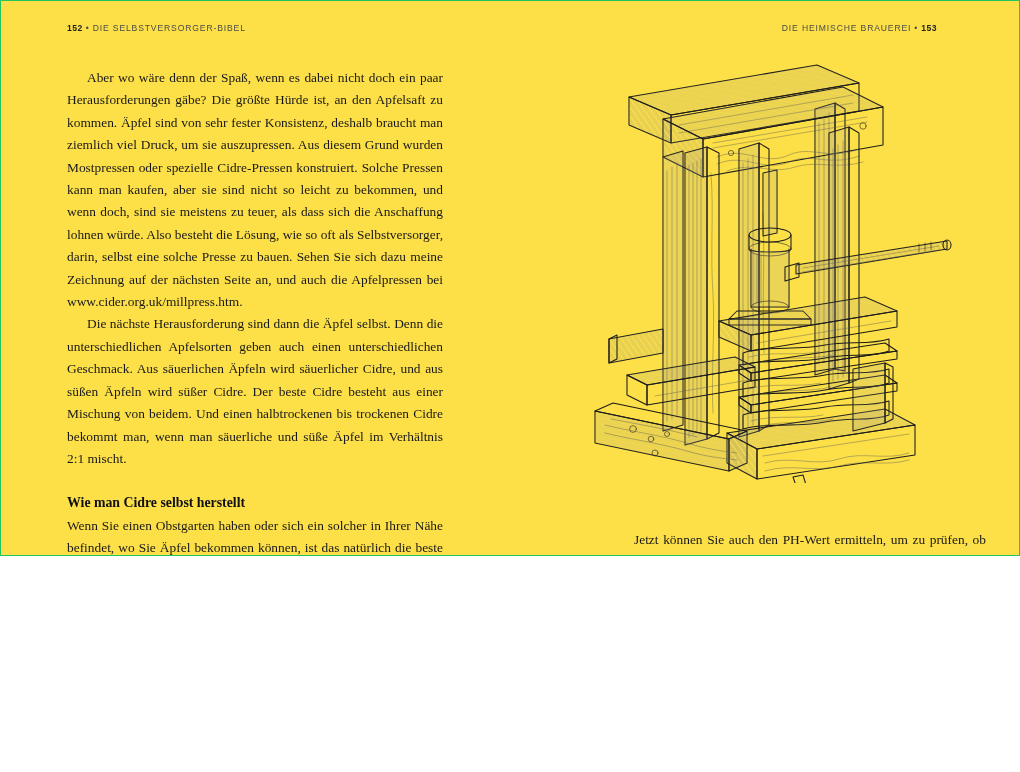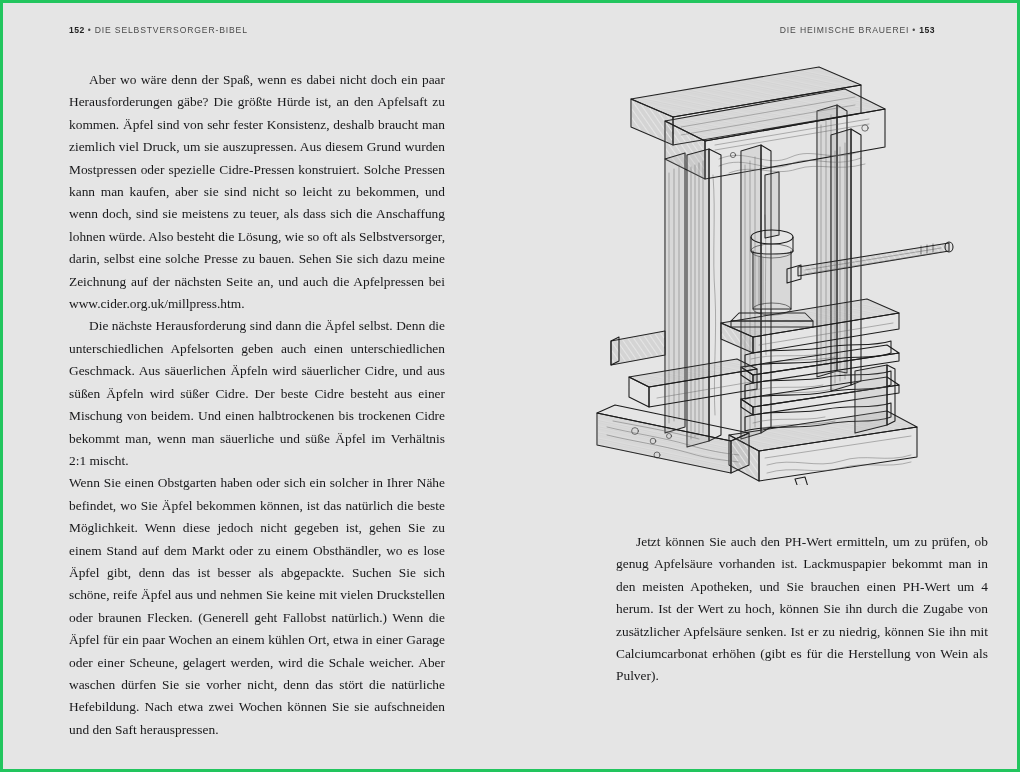--- a/index.html
+++ b/index.html
@@ -3,23 +3,23 @@
 <meta charset="utf-8">
 <style>
   html, body {
     margin: 0;
     padding: 0;
     background: #ffffff;
   }
   .page {
     position: relative;
     width: 1020px;
-    height: 772px;
-    background: #e5e5e5;
-    border: 3px solid #22c55e;
+    height: 556px;
+    background: #fde047;
+    border: 1px solid #22c55e;
     box-sizing: border-box;
     overflow: hidden;
     font-family: "Liberation Serif", serif;
   }
 
   
   .runhead {
     position: absolute;
     top: 22px;
     font-family: "Liberation Sans", sans-serif;
@@ -122,20 +122,21 @@
     <span class="folio">152</span><span class="bullet">•</span><span>DIE SELBSTVERSORGER-BIBEL</span>
   </div>
 
   <div class="runhead right">
     <span>DIE HEIMISCHE BRAUEREI</span><span class="bullet">•</span><span class="folio">153</span>
   </div>
 
   <div class="col col-left">
     <p class="indent">Aber wo wäre denn der Spaß, wenn es dabei nicht doch ein paar Herausforderungen gäbe? Die größte Hürde ist, an den Apfelsaft zu kommen. Äpfel sind von sehr fester Konsistenz, deshalb braucht man ziemlich viel Druck, um sie auszupressen. Aus diesem Grund wurden Mostpressen oder spezielle Cidre-Pressen konstruiert. Solche Pressen kann man kaufen, aber sie sind nicht so leicht zu bekommen, und wenn doch, sind sie meistens zu teuer, als dass sich die Anschaffung lohnen würde. Also besteht die Lösung, wie so oft als Selbstversorger, darin, selbst eine solche Presse zu bauen. Sehen Sie sich dazu meine Zeichnung auf der nächsten Seite an, und auch die Apfelpressen bei www.cider.org.uk/millpress.htm.</p>
     <p class="indent">Die nächste Herausforderung sind dann die Äpfel selbst. Denn die unterschiedlichen Apfelsorten geben auch einen unterschiedlichen Geschmack. Aus säuerlichen Äpfeln wird säuerlicher Cidre, und aus süßen Äpfeln wird süßer Cidre. Der beste Cidre besteht aus einer Mischung von beidem. Und einen halbtrockenen bis trockenen Cidre bekommt man, wenn man säuerliche und süße Äpfel im Verhältnis 2:1 mischt.</p>
+    <h2 class="subhead">Wie man Cidre selbst herstellt</h2>
     <p>Wenn Sie einen Obstgarten haben oder sich ein solcher in Ihrer Nähe befindet, wo Sie Äpfel bekommen können, ist das natürlich die beste Möglichkeit. Wenn diese jedoch nicht gegeben ist, gehen Sie zu einem Stand auf dem Markt oder zu einem Obsthändler, wo es lose Äpfel gibt, denn das ist besser als abgepackte. Suchen Sie sich schöne, reife Äpfel aus und nehmen Sie keine mit vielen Druckstellen oder braunen Flecken. (Generell geht Fallobst natürlich.) Wenn die Äpfel für ein paar Wochen an einem kühlen Ort, etwa in einer Garage oder einer Scheune, gelagert werden, wird die Schale weicher. Aber waschen dürfen Sie sie vorher nicht, denn das stört die natürliche Hefebildung. Nach etwa zwei Wochen können Sie sie aufschneiden und den Saft herauspressen.</p>
   </div>
 
   <div class="figure">
     <svg viewBox="0 0 406 430" xmlns="http://www.w3.org/2000/svg">
       <defs>
         <pattern id="grain" width="6" height="6" patternUnits="userSpaceOnUse" patternTransform="rotate(12)">
           <path d="M0 1 H6 M0 3.2 H6 M0 5.1 H6" stroke="#8d8d8d" stroke-width="0.3" fill="none"></path>
         </pattern>
         <pattern id="hatchV" width="4" height="4" patternUnits="userSpaceOnUse">

